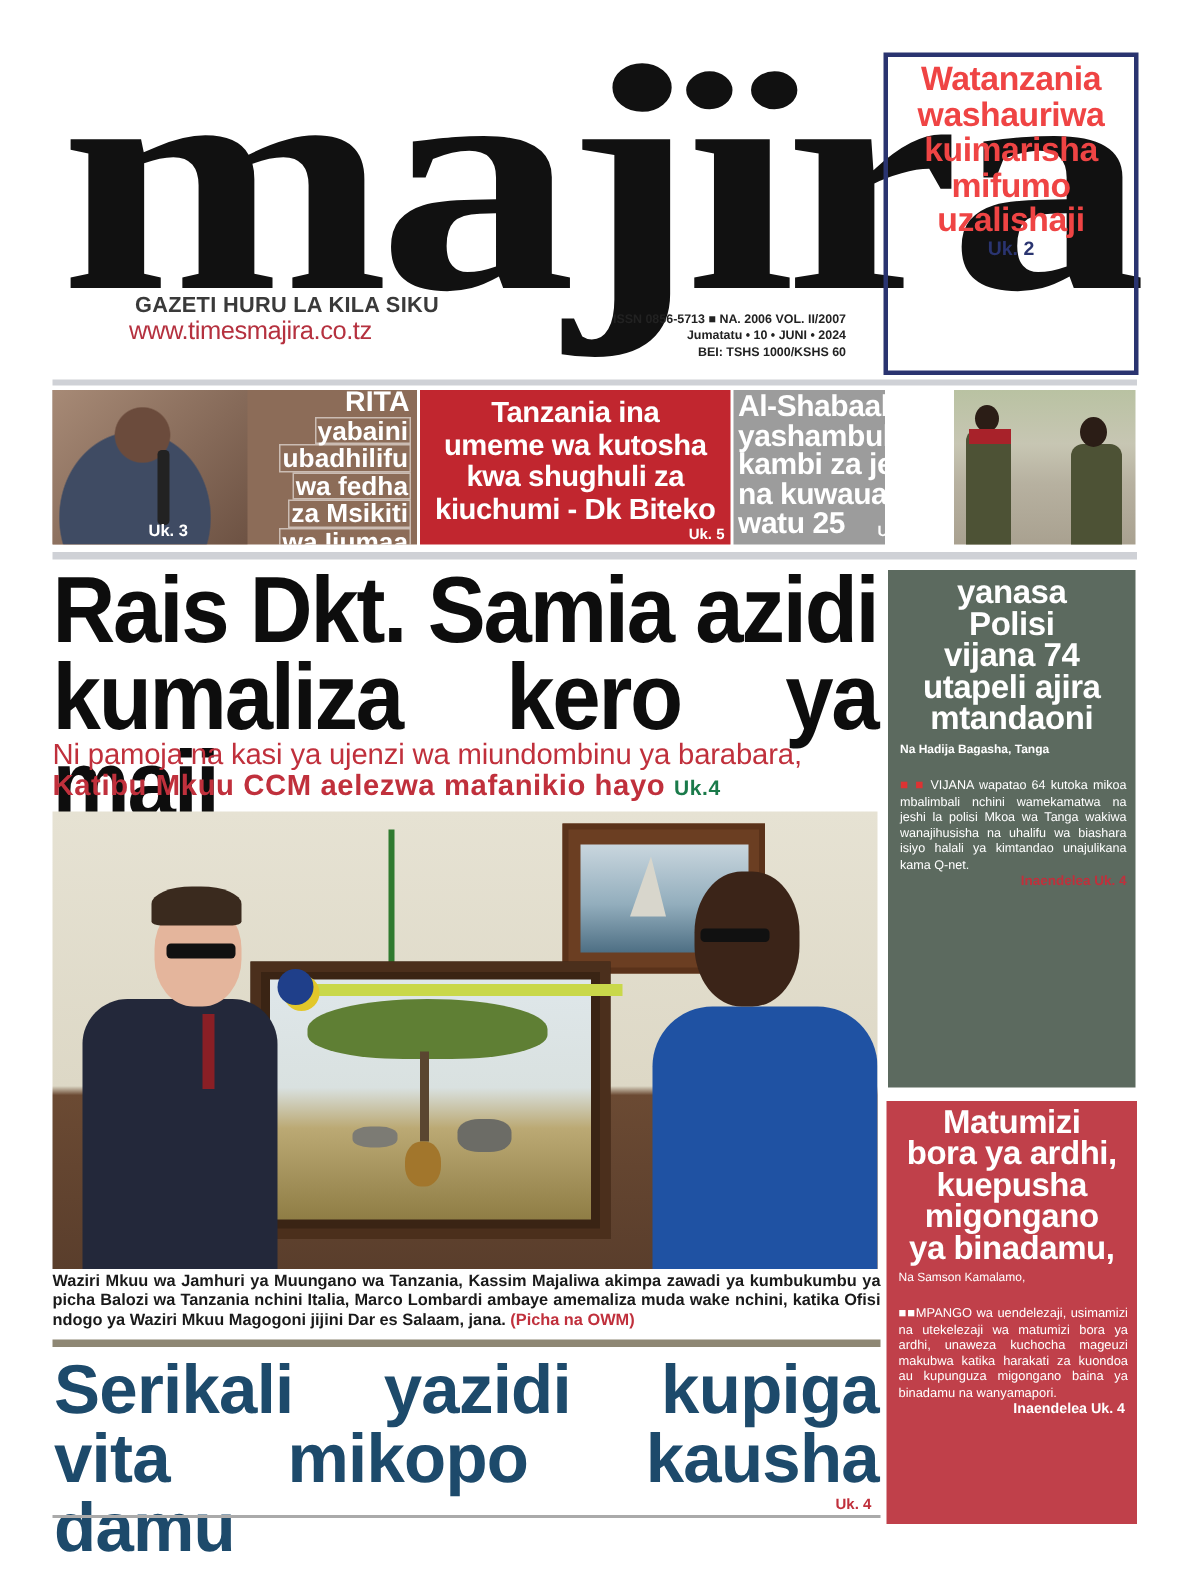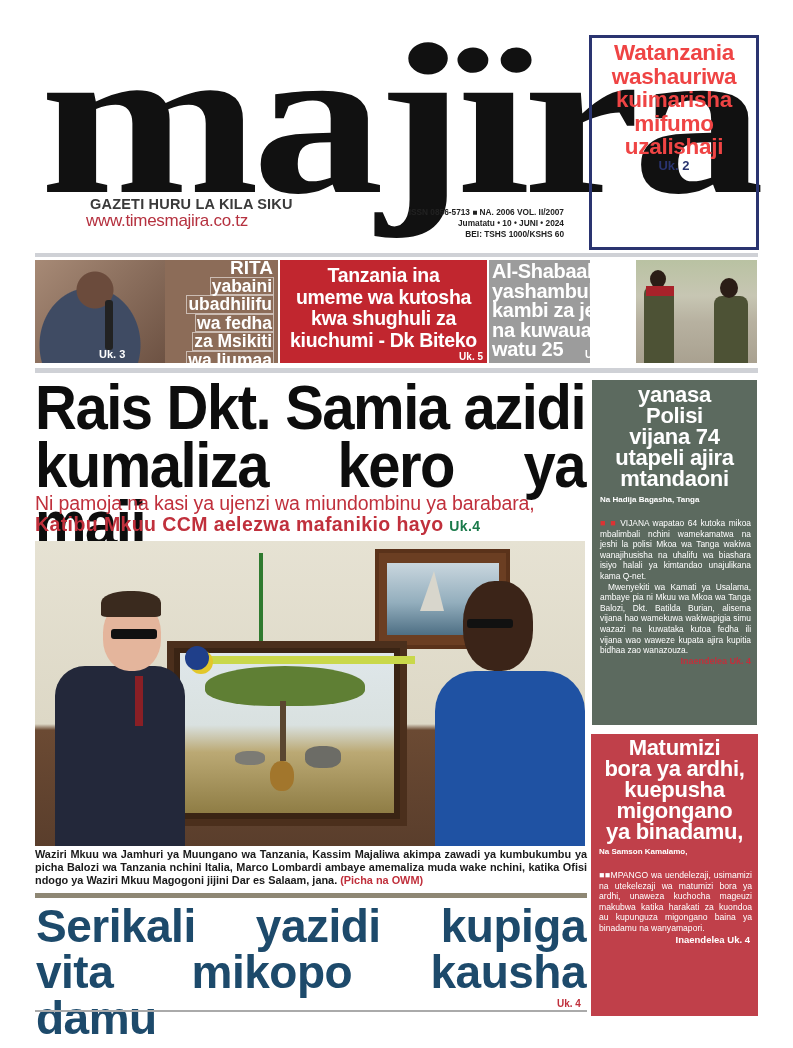--- a/index.html
+++ b/index.html
@@ -65,21 +65,21 @@
   .green .t{text-align:center;font-weight:bold;font-size:22px;line-height:21px;padding-top:4px;letter-spacing:-0.3px}
   .green .by{font-size:8px;font-weight:bold;padding:6px 0 0 8px}
   .green .body{font-size:8.4px;line-height:10.6px;padding:14px 6px 0 8px;text-align:justify}
   .green .body p{text-indent:0}
   .green .body p+p{text-indent:8px}
   .sq{color:#d33;font-size:9px}
   .green .cont{text-align:right;font-weight:bold;color:#c0303c;font-size:9px;padding-right:6px}
 
   .red{left:591px;top:734px;width:167px;height:282px;background:#c0404a;color:#fff}
   .red .t{text-align:center;font-weight:bold;font-size:22px;line-height:21px;padding-top:3px;letter-spacing:-0.3px}
-  .red .by{font-size:8px;font-weight:bold;padding:5px 0 0 8px}
+  .red .by{font-size:8px;font-weight:normal;padding:5px 0 0 8px}
   .red .body{font-size:8.6px;line-height:10.6px;padding:14px 6px 0 8px;text-align:justify}
   .red .cont{text-align:right;font-weight:bold;font-size:9.5px;padding-right:8px}
 </style>
 </head>
 <body>
 
 <div class="abs logo">majïra</div>
 <div class="abs tagline">GAZETI HURU LA KILA SIKU</div>
 <div class="abs website">www.timesmajira.co.tz</div>
 <div class="abs issn">
@@ -191,21 +191,20 @@
   <div class="t">
     <div>yanasa</div>
     <div>Polisi</div>
     <div>vijana 74</div>
     <div>utapeli ajira</div>
     <div>mtandaoni</div>
   </div>
   <div class="by">Na Hadija Bagasha, Tanga</div>
   <div class="body">
     <p><span class="sq">■ ■</span> <span>VIJANA wapatao 64 kutoka mikoa mbalimbali nchini wamekamatwa na jeshi la polisi Mkoa wa Tanga wakiwa wanajihusisha na uhalifu wa biashara isiyo halali ya kimtandao unajulikana kama Q-net.</span></p>
-    <p>Mwenyekiti wa Kamati ya Usalama, ambaye pia ni Mkuu wa Mkoa wa Tanga Balozi, Dkt. Batilda Burian, alisema vijana hao wamekuwa wakiwapigia simu wazazi na kuwataka kutoa fedha ili vijana wao waweze kupata ajira kupitia bidhaa zao wanazouza.</p>
   </div>
   <div class="cont">Inaendelea Uk. 4</div>
 </div>
 
 <div class="abs red">
   <div class="t">
     <div>Matumizi</div>
     <div>bora ya ardhi,</div>
     <div>kuepusha</div>
     <div>migongano</div>

